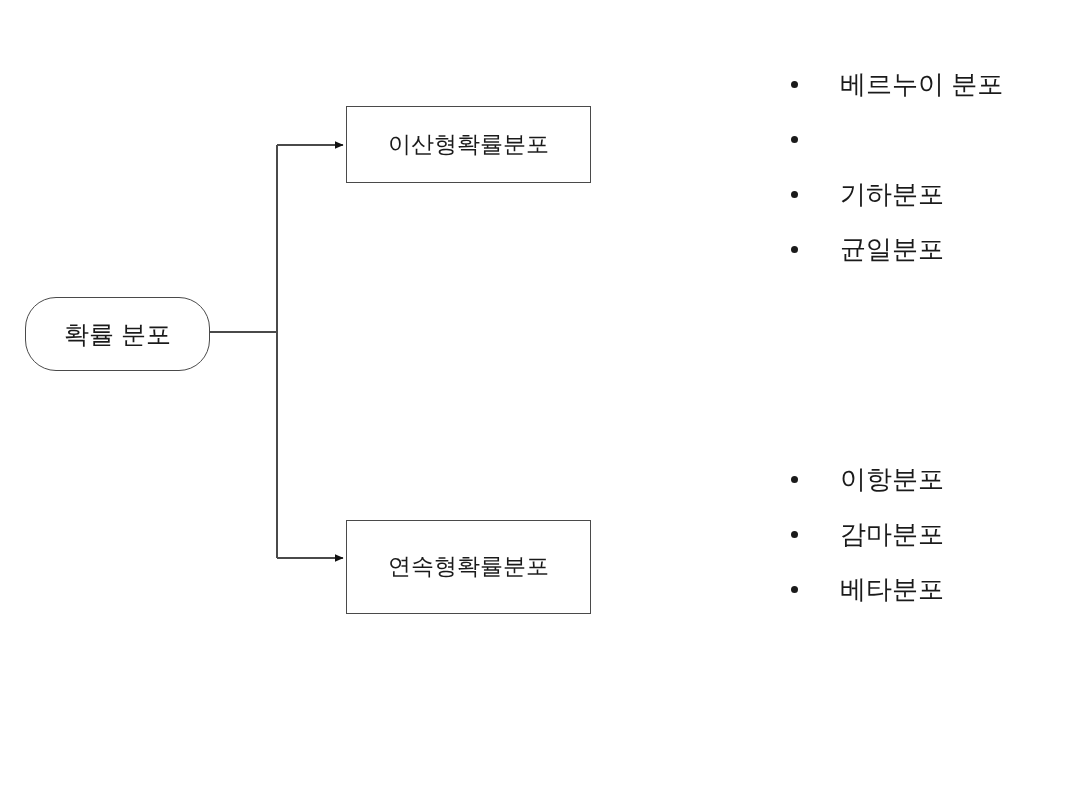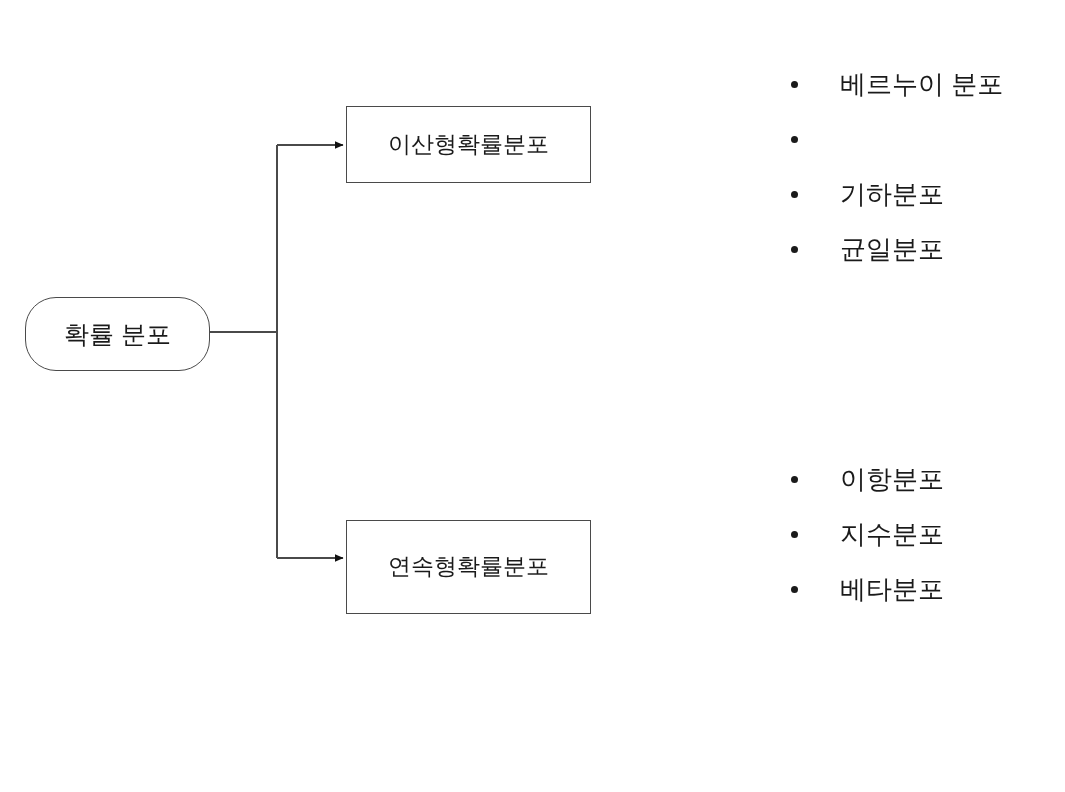--- a/index.html
+++ b/index.html
@@ -154,21 +154,21 @@
     </li>
   </ul>
 
   <ul class="bullet-list" id="list-continuous">
     <li class="bullet-item">
       <span class="bullet-dot"></span>
       <span>이항분포</span>
     </li>
     <li class="bullet-item">
       <span class="bullet-dot"></span>
-      <span>지수분포</span>
+      <span>감마분포</span>
     </li>
     <li class="bullet-item">
       <span class="bullet-dot"></span>
       <span>베타분포</span>
     </li>
   </ul>
 
 </div>
 
 </body></html>

